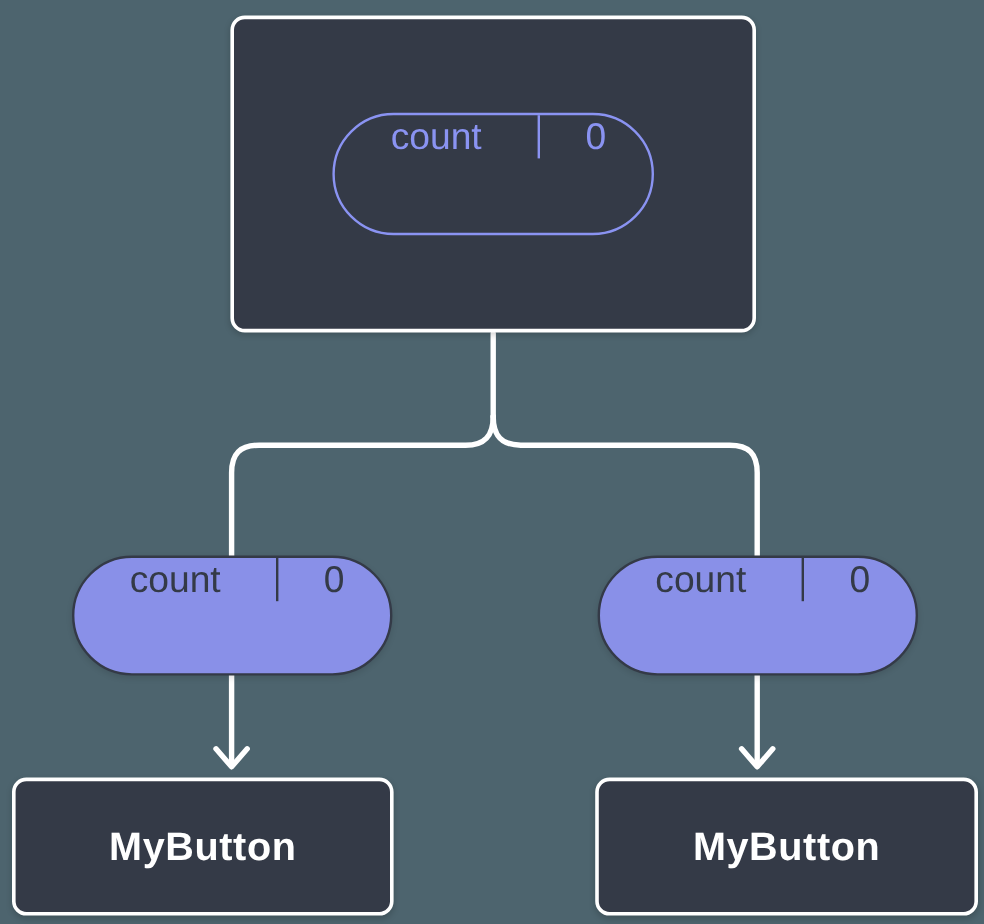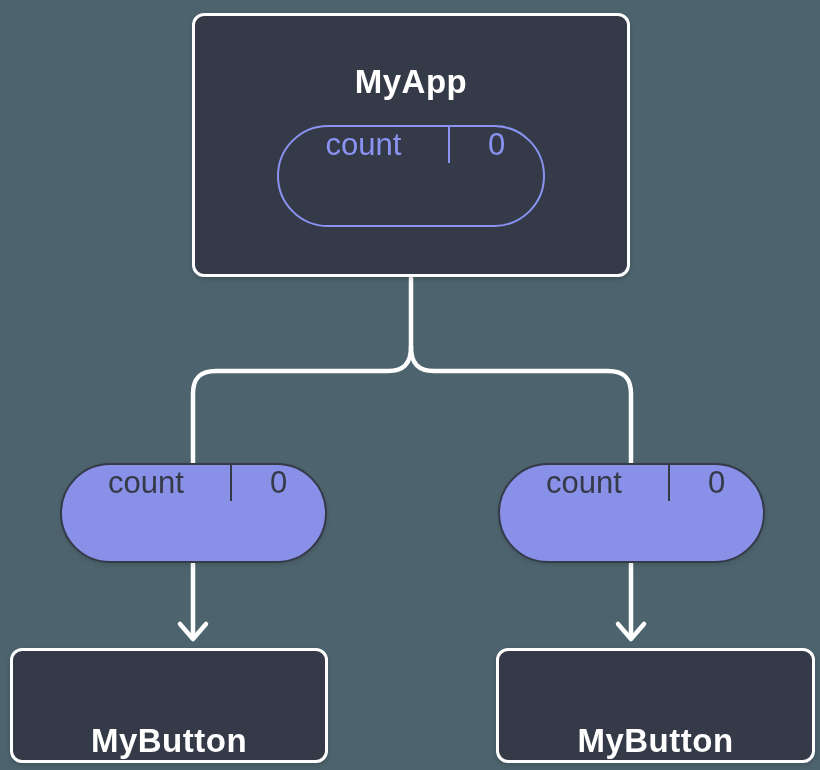--- a/index.html
+++ b/index.html
@@ -24,21 +24,21 @@
     left:192px;top:13px;width:438px;height:264px;
     display:flex;flex-direction:column;align-items:center;justify-content:center;gap:24px;
   }
   .node-title{
     color:#FFFFFF;
     font-size:33px;
     font-weight:600;
     letter-spacing:0.5px;
   }
   .node-leaf{
-    display:flex;align-items:flex-end;justify-content:center;
+    display:flex;align-items:center;justify-content:center;
     width:318px;height:115px;
   }
   .leaf-left{left:10px;top:648px;}
   .leaf-right{left:496px;top:648px;width:319px;}
   .pill{
     box-sizing:border-box;
     display:flex;align-items:flex-start;
     border-radius:52px;
     font-size:31px;
     z-index:2;
@@ -75,21 +75,20 @@
 
   <svg class="connectors" viewBox="0 0 820 770" fill="none" stroke="#FFFFFF" stroke-width="4.5" stroke-linecap="round" stroke-linejoin="round">
     <path d="M411 278 L411 347"></path>
     <path d="M411 347 C411 363 404 371 388 371 L216 371 C200 371 193 378 193 394 L193 638"></path>
     <path d="M411 347 C411 363 418 371 434 371 L608 371 C624 371 631 378 631 394 L631 638"></path>
     <path d="M180 624 L193 639 L206 624"></path>
     <path d="M618 624 L631 639 L644 624"></path>
   </svg>
 
   <div class="node node-root">
-    <div class="node-title">MyApp</div>
     <div class="pill pill-outline">
       <div class="pill-label">count</div>
       <div class="pill-value">0</div>
     </div>
   </div>
 
   <div class="pill pill-filled pill-left">
     <div class="pill-label">count</div>
     <div class="pill-value">0</div>
   </div>

